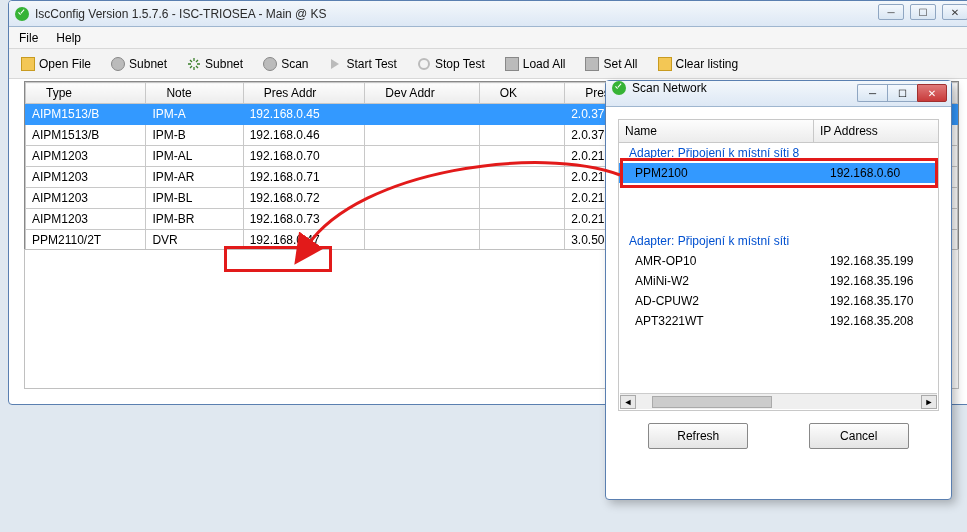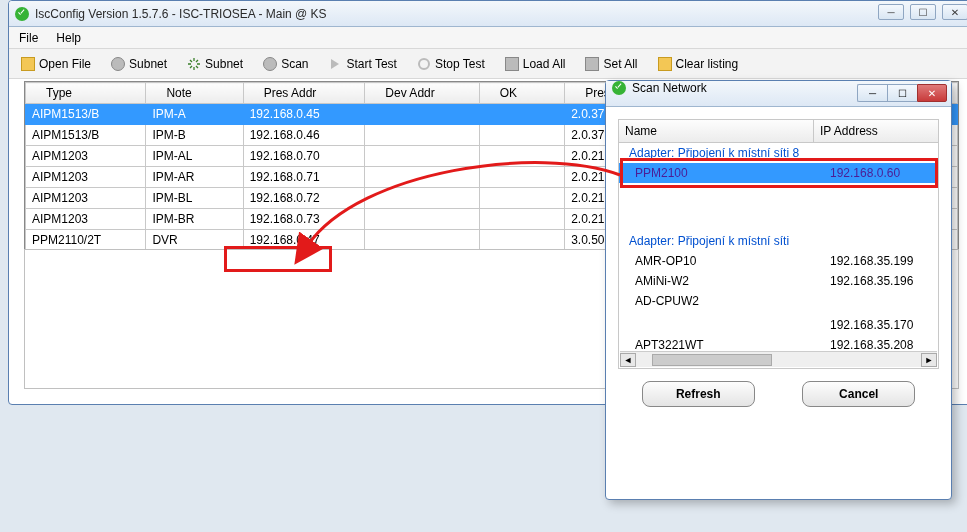--- a/index.html
+++ b/index.html
@@ -31,30 +31,30 @@
   
   .bottom-panel{position:absolute;left:15px;bottom:15px;right:15px;height:140px;background:#fff;border:1px solid #c0c0c0}
 
   
   .scan-win{position:absolute;left:605px;top:80px;width:347px;height:420px;border:1px solid #5a7fb0;background:#fff;border-radius:4px;box-shadow:4px 4px 10px rgba(0,0,0,.25)}
   .scan-title{height:26px;background:linear-gradient(#f3f7fb,#dde8f5);border-bottom:1px solid #9fb6cf;display:flex;padding-left:6px;position:relative}
   .scan-ctrls{position:absolute;right:4px;top:3px;display:flex}
   .sbtn{width:30px;height:18px;border-left:1px solid #8fa6c2;border-top:1px solid #8fa6c2;border-bottom:1px solid #8fa6c2;background:linear-gradient(#f4f8fd,#d9e6f3);display:flex;align-items:center;justify-content:center;font-size:10px;cursor:default}
   .sbtn.close{background:linear-gradient(#e07a7a,#c83a3a);color:#fff;border:1px solid #a03030;border-radius:0 2px 2px 0}
   .scan-body{padding:12px}
-  .scan-list{border:1px solid #c8c8c8;height:250px;overflow:hidden;position:relative}
+  .scan-list{border:1px solid #c8c8c8;height:292px;overflow:hidden;position:relative}
   .slhead{display:flex;background:linear-gradient(#fdfdfd,#ececec);border-bottom:1px solid #c8c8c8}
   .slhead div{padding:4px 6px;border-right:1px solid #c8c8c8}
   .slrow{display:flex;padding:1px 0}
   .slrow div{padding:2px 6px 2px 16px}
   .slrow.adapter div{color:#0050d0;padding-left:10px}
   .slrow.sel{background:#3399ff;color:#fff}
-  .slrow.sel div{color:#4c1d95}
+  .slrow.sel div{color:#000000}
   .btnrow{display:flex;justify-content:space-around;margin-top:12px}
-  .dlg-btn{width:113px;height:26px;border:1px solid #888;background:linear-gradient(#fdfdfd,#e4e4e4);border-radius:8px;display:flex;align-items:center;justify-content:center;font-weight:bold;cursor:default}
+  .dlg-btn{width:100px;height:26px;border:1px solid #888;background:linear-gradient(#fdfdfd,#e4e4e4);border-radius:2px;display:flex;align-items:center;justify-content:center;font-weight:normal;cursor:default}
   .hscroll{position:absolute;left:1px;right:1px;bottom:1px;height:16px;background:#efefef;border-top:1px solid #ccc;display:flex;align-items:center}
   .hscroll .thumb{width:120px;height:12px;background:#ccc;border:1px solid #aaa;margin-left:16px}
   .hscroll .arr{width:16px;height:14px;border:1px solid #aaa;background:#e8e8e8;display:flex;align-items:center;justify-content:center;font-size:9px}
 
   
   .red-box{position:absolute;border:3px solid #e21a1a;pointer-events:none;z-index:50}
   svg.arrow{position:absolute;z-index:49;pointer-events:none}
 </style>
 </head>
 <body>
@@ -259,21 +259,21 @@
           <div class="slrow">
             <div style="width: 195px;">AMR-OP10</div>
             <div style="flex: 1 1 0%;">192.168.35.199</div>
           </div>
           <div class="slrow">
             <div style="width: 195px;">AMiNi-W2</div>
             <div style="flex: 1 1 0%;">192.168.35.196</div>
           </div>
           <div class="slrow">
             <div style="width: 195px;">AD-CPUW2</div>
-            <div style="flex: 1 1 0%; margin-top: 24px;">192.168.35.170</div>
+            <div style="flex: 1 1 0%;">192.168.35.170</div>
           </div>
           <div class="slrow">
             <div style="width: 195px;">APT3221WT</div>
             <div style="flex: 1 1 0%;">192.168.35.208</div>
           </div>
         </div>
       <div class="hscroll">
         <div class="arr">◄</div>
         <div class="thumb"></div>
         <div style="flex:1"></div>

